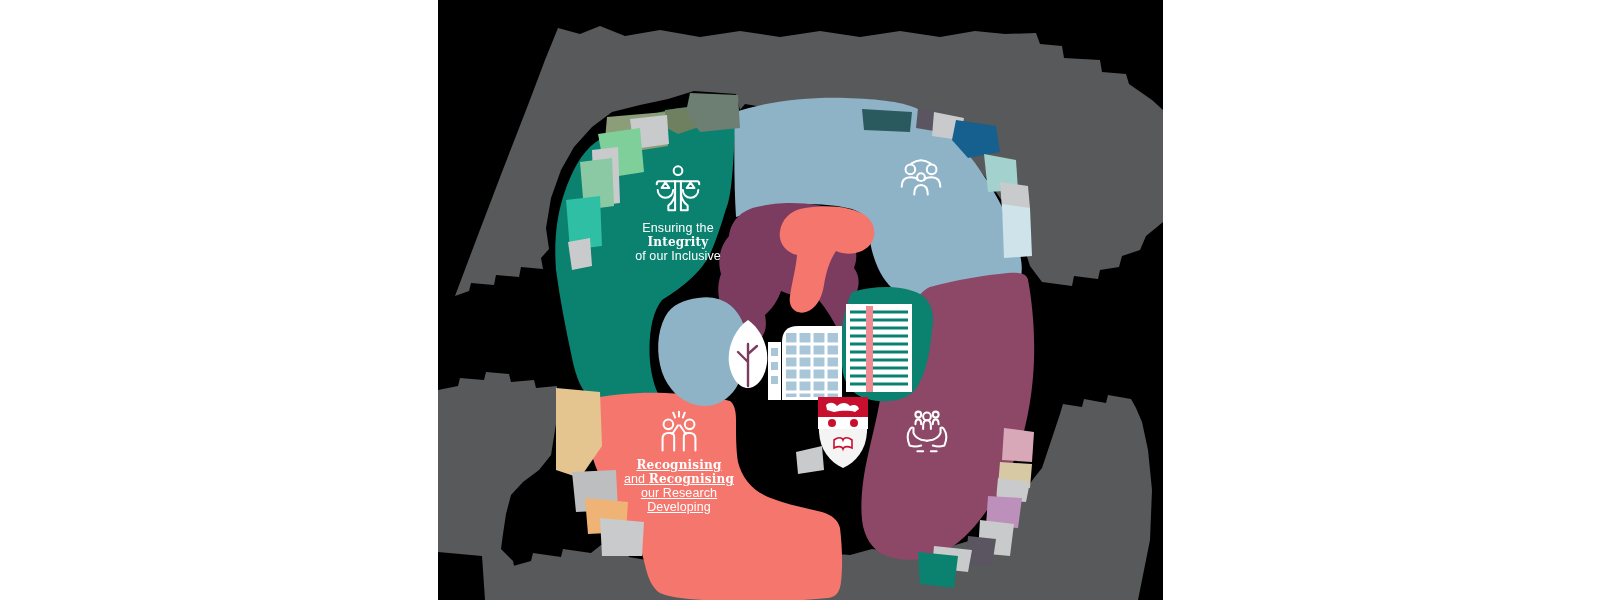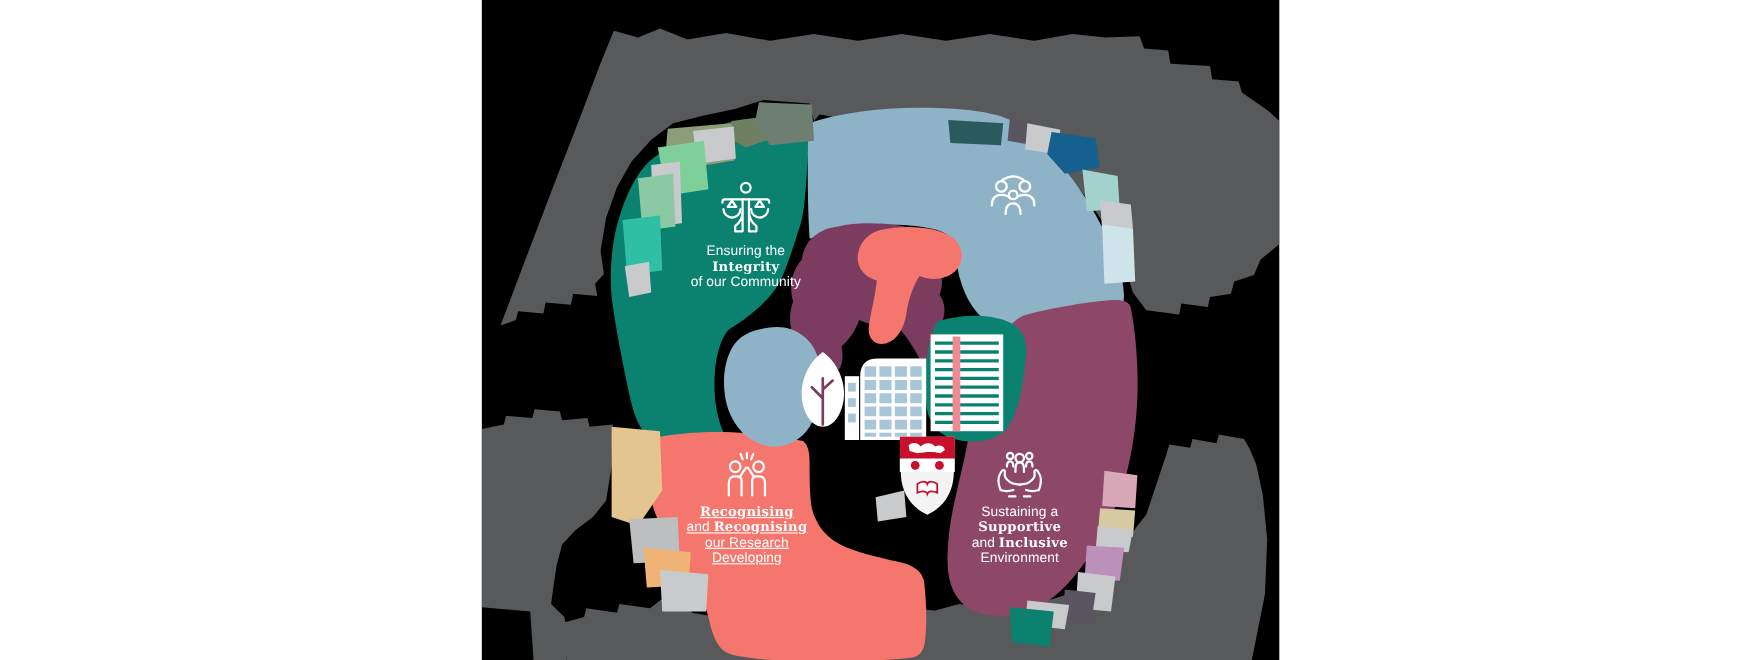--- a/index.html
+++ b/index.html
@@ -223,29 +223,23 @@
         <path d="M 26 29 V 26 Q 26 20 30 20 Q 34 20 34 26 V 29"></path>
         <path d="M 12 46 Q 8 36 12 30 Q 14 26 16 28 L 16 33 Q 18 38 24 40 L 30 41 M 12 46 Q 18 48 24 46"></path>
         <path d="M 48 46 Q 52 36 48 30 Q 46 26 44 28 L 44 33 Q 42 38 36 40 L 30 41 M 48 46 Q 42 48 36 46"></path>
         <path d="M 20 52 H 26 M 34 52 H 40"></path>
       </svg>
     </div>
 
     <div class="blob-label" style="left:155px;top:221px;width:170px;">
       <span class="ln">Ensuring the</span>
       <span class="ln bs">Integrity</span>
-      <span class="ln">of our Community</span>
+      <span class="ln">of our Inclusive</span>
     </div>
     <div class="blob-label" style="left:156px;top:458px;width:170px;text-decoration:underline;">
       <span class="ln bs">Recognising</span>
       <span class="ln"><span>and </span><span class="bs">Recognising</span></span>
       <span class="ln">our Research</span>
       <span class="ln">Developing</span>
     </div>
-    <div class="blob-label" style="left:403px;top:458px;width:172px;">
-      <span class="ln">Sustaining a</span>
-      <span class="ln bs">Supportive</span>
-      <span class="ln"><span>and </span><span class="bs">Inclusive</span></span>
-      <span class="ln">Environment</span>
-    </div>
 
   </div>
 </div>
 
 </body></html>

